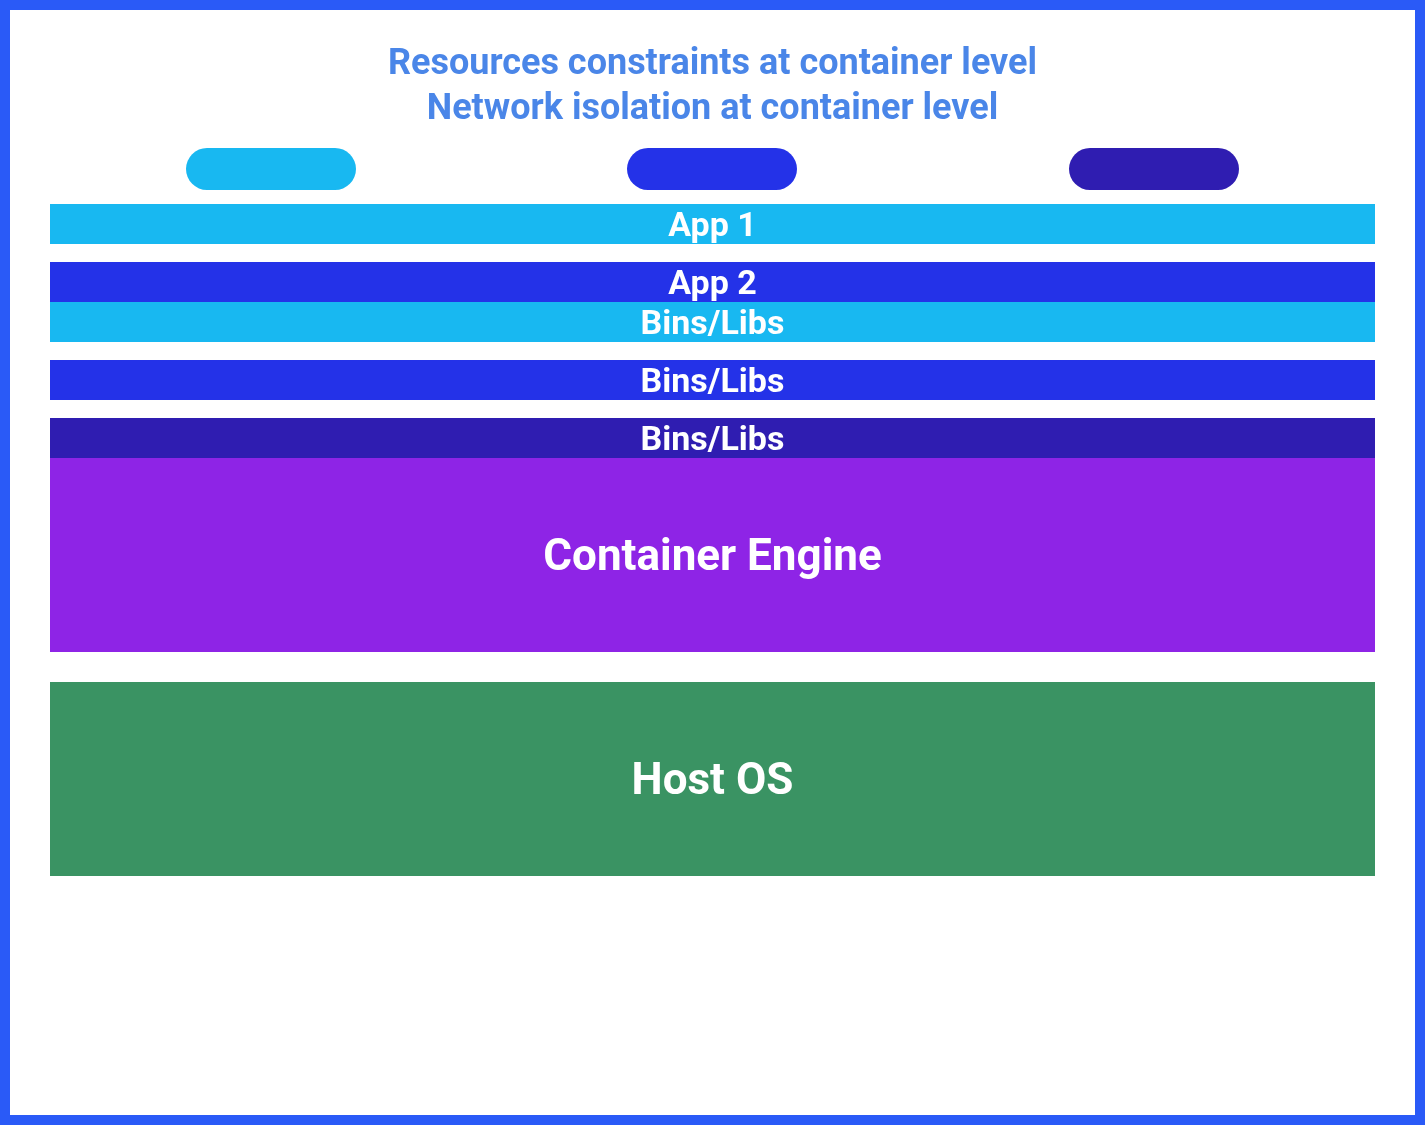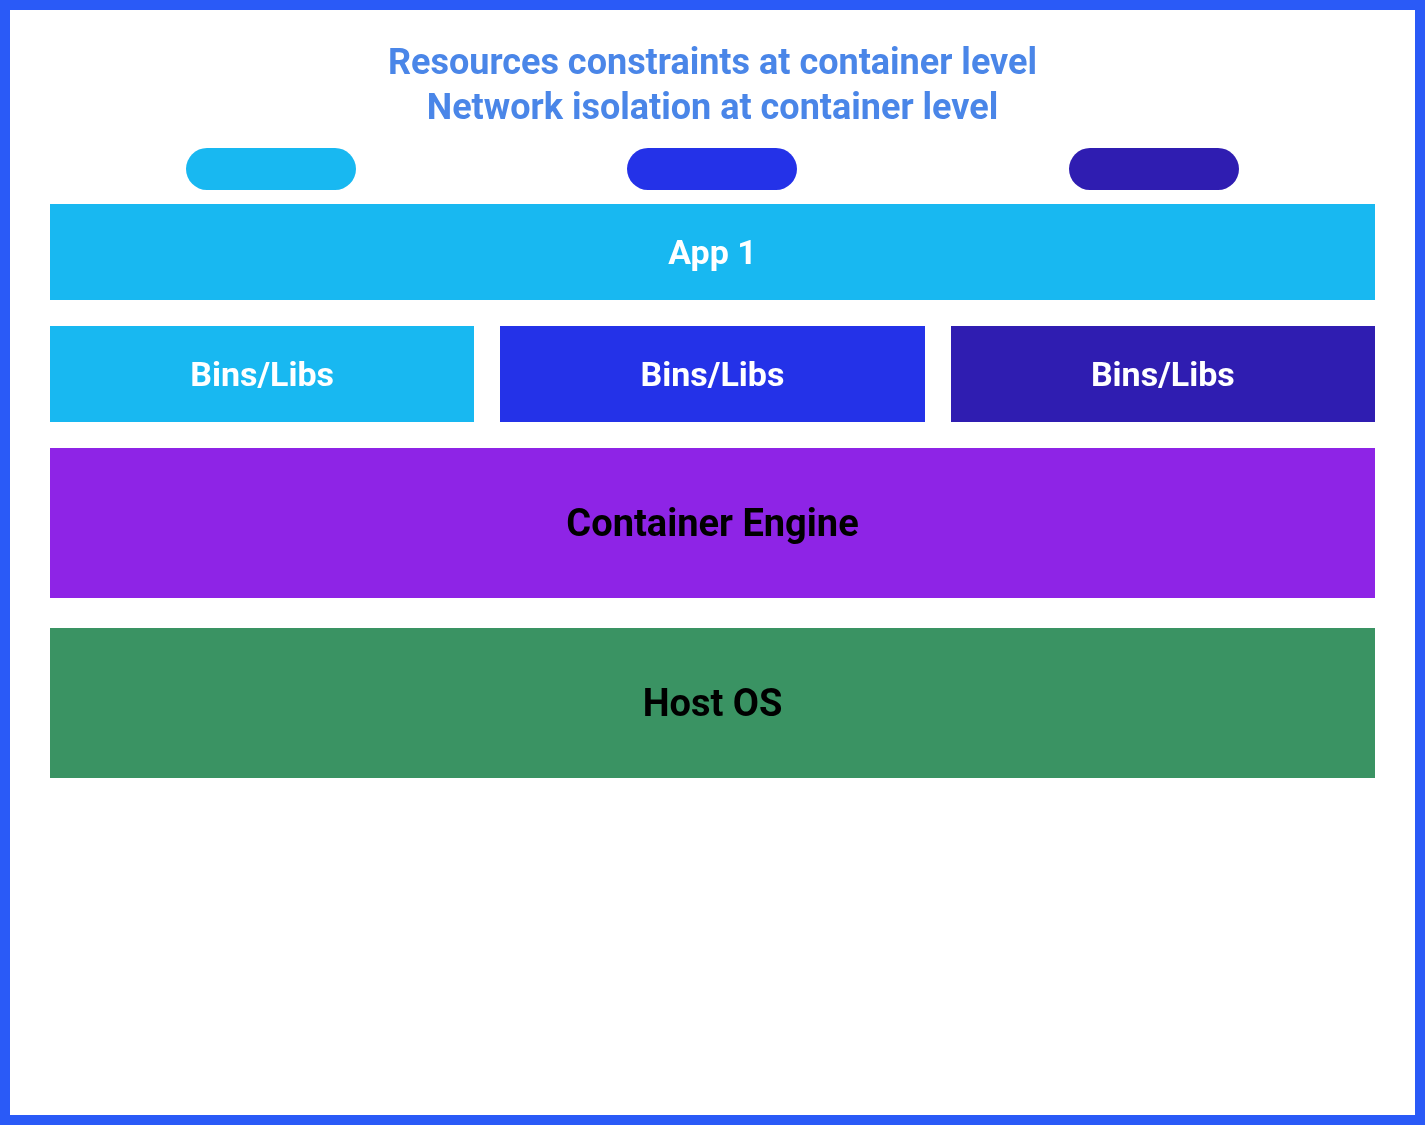--- a/index.html
+++ b/index.html
@@ -33,40 +33,40 @@
     justify-content: space-around;
     margin-bottom: 14px;
   }
   .pill {
     width: 170px;
     height: 42px;
     border-radius: 24px;
   }
   .row3 {
     display: flex;
-    gap: 26px;
-    margin-bottom: 26px;
+    gap: 18px;
+    flex-direction: column;
   }
   .cell {
     flex: 1;
     height: 96px;
     display: flex;
     align-items: center;
     justify-content: center;
     color: #fff;
     font-size: 34px;
     font-weight: 700;
   }
   .wide {
-    height: 150px;
+    height: 194px;
     display: flex;
     align-items: center;
     justify-content: center;
-    color: #000000;
-    font-size: 38px;
+    color: #ffffff;
+    font-size: 44px;
     font-weight: 700;
     margin-bottom: 30px;
     position: relative;
   }
   .wide:last-child { margin-bottom: 0; }
   .infra-icon {
     position: absolute;
     top: 50%;
     transform: translateY(-50%);
   }
@@ -86,20 +86,23 @@
   <div class="pills">
     <div class="pill" style="background:#18b8f1"></div>
     <div class="pill" style="background:#2432e8"></div>
     <div class="pill" style="background:#2f1db1"></div>
   </div>
 
   <div class="row3">
     <div class="cell" style="background:#18b8f1">
       <span>App 1</span>
     </div>
+    <div class="cell" style="background:#2432e8">
+      <span>App 2</span>
+    </div>
   </div>
 
   <div class="row3">
     <div class="cell" style="background:#18b8f1">
       <span>Bins/Libs</span>
     </div>
     <div class="cell" style="background:#2432e8">
       <span>Bins/Libs</span>
     </div>
     <div class="cell" style="background:#2f1db1">

